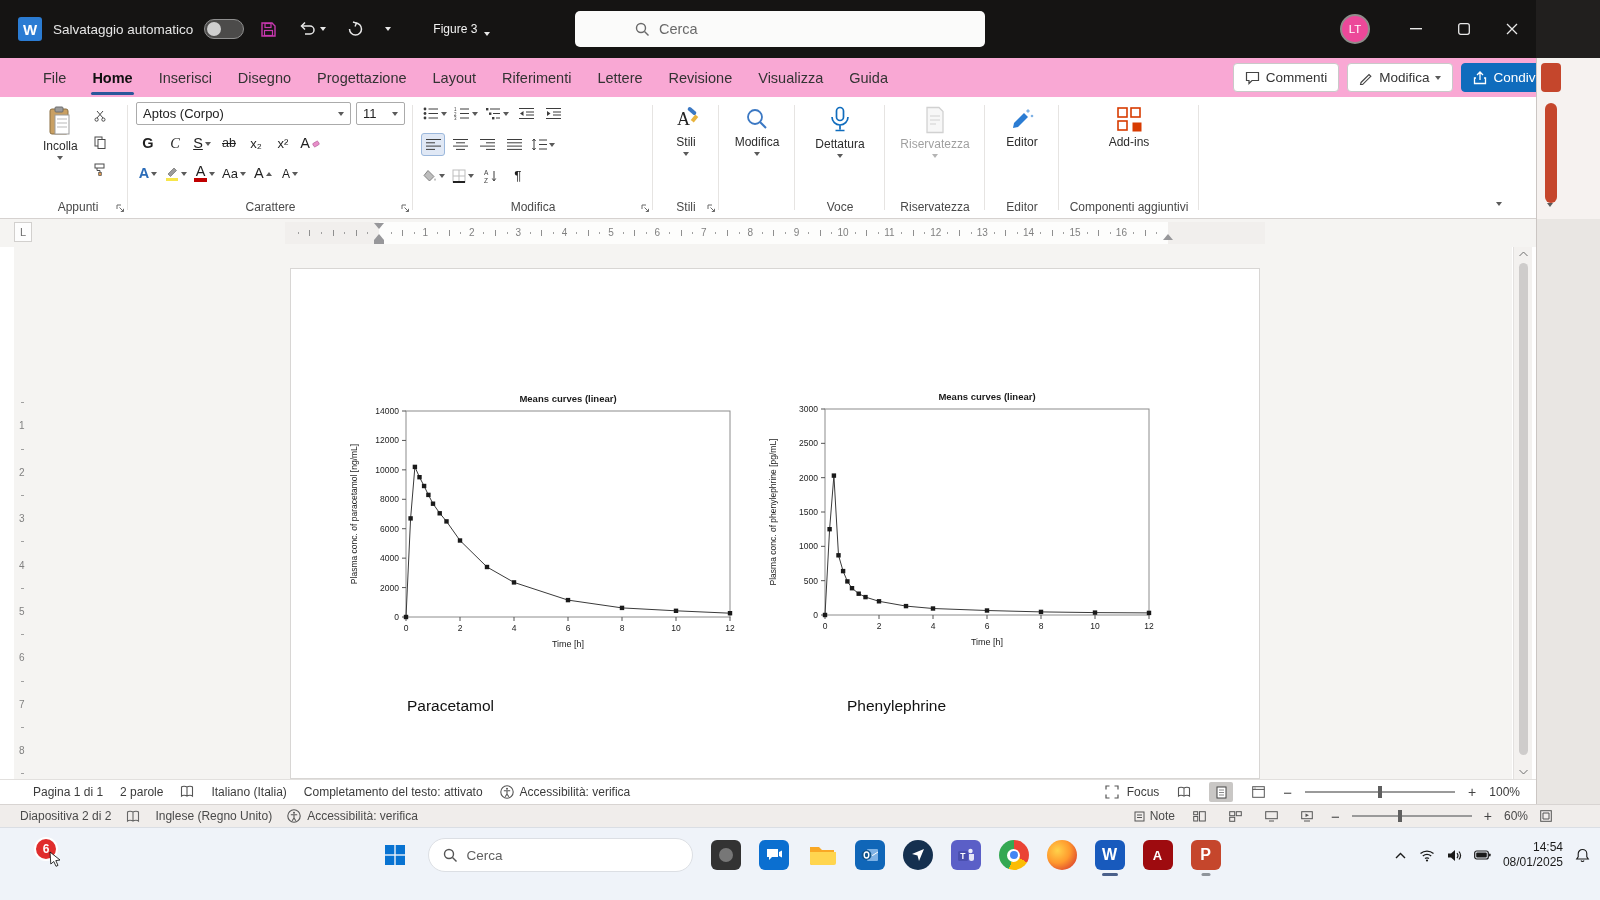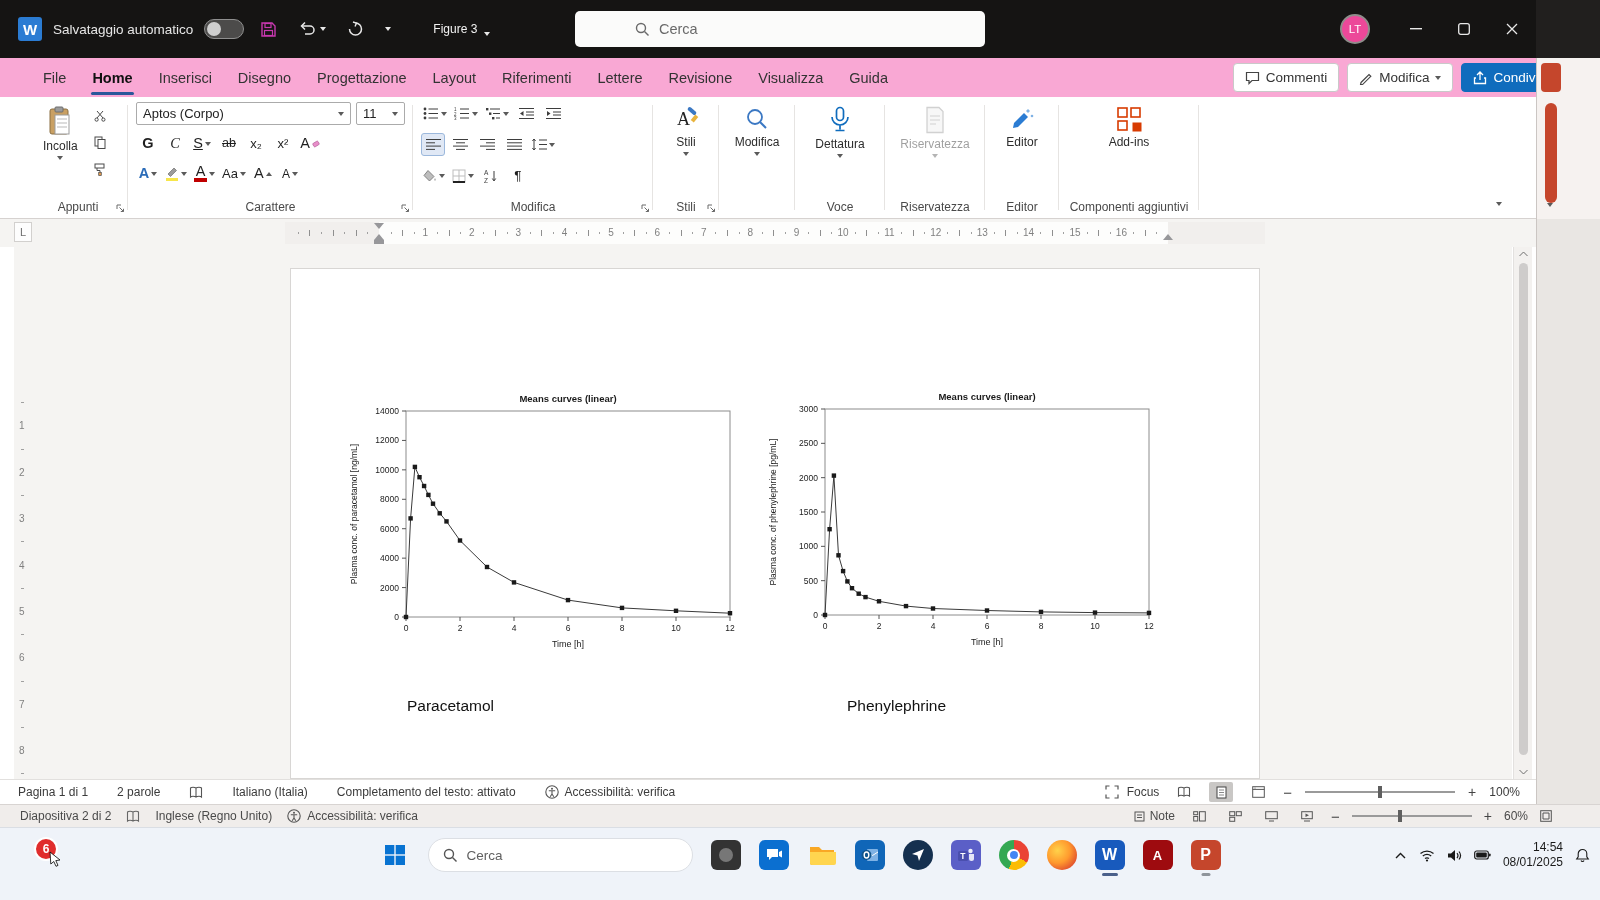--- a/index.html
+++ b/index.html
@@ -68,21 +68,21 @@
 .chart-slot{position:absolute;width:398px;height:266px}
 #chart1{left:55px;top:118px}
 #chart2{left:474px;top:116px}
 .caption{position:absolute;font-size:15.5px;color:#111}
 #cap1{left:116px;top:428px}
 #cap2{left:556px;top:428px}
 #vscroll{position:absolute;left:1513px;top:247px;width:19px;height:532px;background:#f3f1ef;border-left:1px solid #e3e1df}
 #vscroll .thumb{position:absolute;left:5px;top:16px;width:9px;height:492px;background:#cecccb;border-radius:5px}
 
 #status-word{position:absolute;top:779px;left:0;width:1536px;height:25px;background:#fff;border-top:1px solid #e2e0de;display:flex;align-items:center;font-size:12px;color:#3b3b3b}
-.sw-left{display:flex;align-items:flex-end;gap:29px;padding-left:18px}
+.sw-left{display:flex;align-items:flex-start;gap:17px;padding-left:33px}
 .sw-right{position:absolute;right:16px;display:flex;align-items:center;gap:13px}
 .viewbtn{width:24px;height:20px;display:flex;align-items:center;justify-content:center;border-radius:2px}
 .viewbtn.sel{background:#c9c7c5}
 .zoomtrack{position:relative;width:150px;height:2px;background:#9a9a9a}
 .zoomthumb{position:absolute;top:-5px;width:4px;height:12px;background:#5f5f5f}
 #status-ppt{position:absolute;top:804px;left:0;width:1600px;height:23px;background:#f0edeb;border-top:1px solid #d8d4d2;display:flex;align-items:center;font-size:12px;color:#4a4a4a}
 .sp-left{display:flex;align-items:center;gap:15px;padding-left:20px}
 .sp-right{position:absolute;right:48px;display:flex;align-items:center;gap:12px}
 .bold{font-weight:normal}
 

